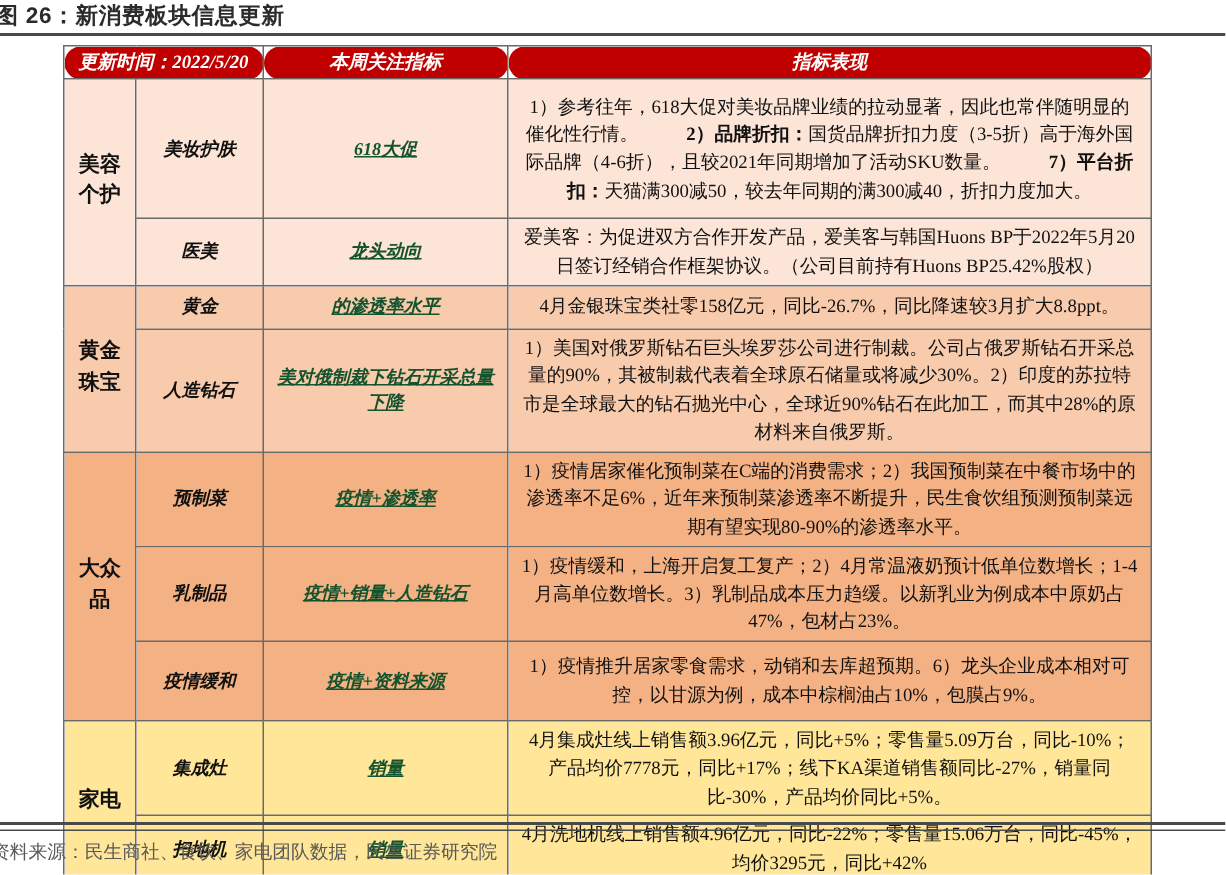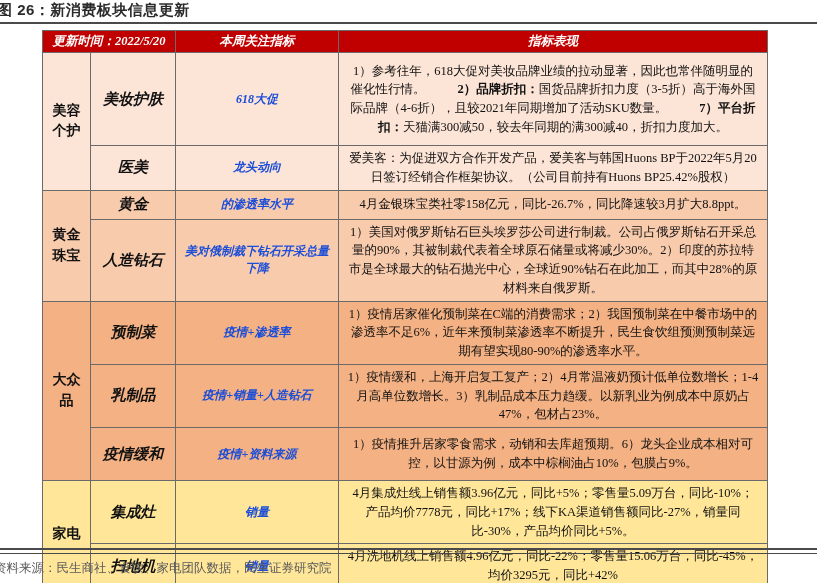--- a/index.html
+++ b/index.html
@@ -24,25 +24,25 @@
     font-family:"Liberation Serif","DejaVu Serif",serif;
   }
   td{
     border:1px solid #6a6a6a;
     text-align:center;vertical-align:middle;
     padding:2px 5px;color:#111;
     overflow:hidden;
   }
   tr.head td{
     background:#C00000;color:#ffffff;font-weight:bold;font-style:italic;
-    font-size:12.5px;white-space:nowrap;padding:2px 2px;
+    font-size:12.5px;white-space:nowrap;padding:2px 2px;border-radius:11px;
   }
   td.cat{font-weight:bold;font-size:14px;line-height:1.45;}
-  td.sub{font-weight:bold;font-style:italic;font-size:15px;}
-  td.ind{color:#1d4ed8;font-weight:bold;font-style:italic;font-size:12px;line-height:1.4;padding:2px 8px;}
+  td.sub{font-weight:bold;font-style:italic;font-size:12px;}
+  td.ind{color:#14532d;font-weight:bold;font-style:italic;font-size:12px;line-height:1.4;padding:2px 8px;text-decoration:underline;}
   td.perf{font-size:12.5px;line-height:1.5;padding:3px 8px;text-align:center;}
   td.perf .b{font-weight:bold;margin-left:32px;}
   .g1 td{background:#FCE4D6;}
   .g2 td{background:#F8CBAD;}
   .g3 td{background:#F4B183;}
   .g4 td{background:#FFE699;text-align:center;}
   .bottom-rule{
     position:absolute;top:548px;left:0;width:817px;height:3px;
     border-top:2.5px solid #4a4a4a;border-bottom:1px solid #4a4a4a;
   }

